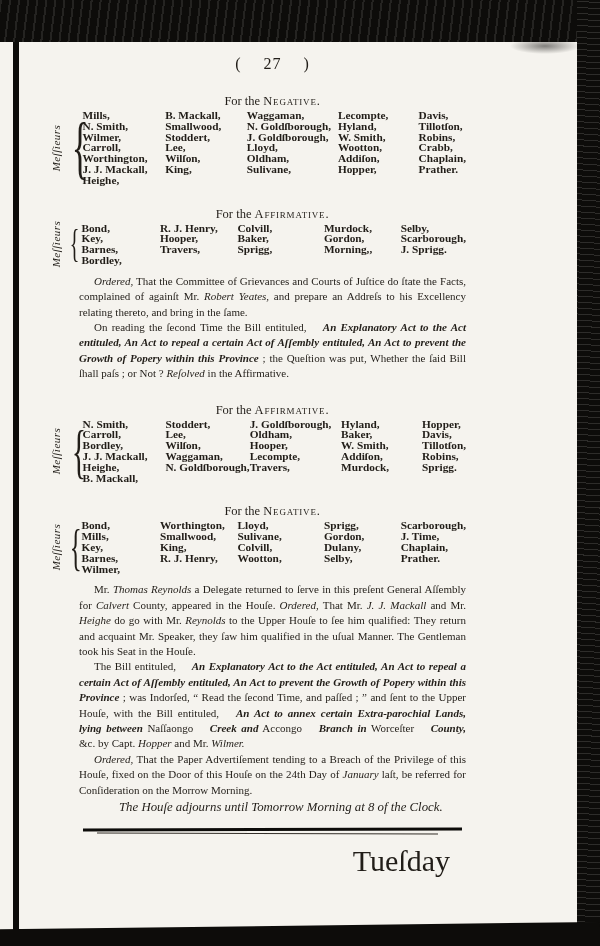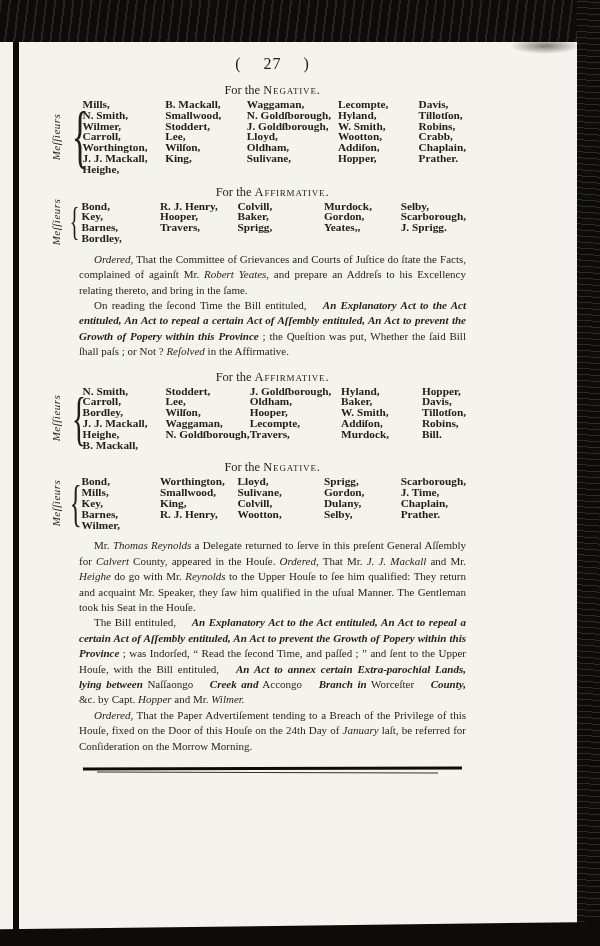--- a/index.html
+++ b/index.html
@@ -30,21 +30,21 @@
     position:absolute;left:19px;top:42px;width:469px;height:890px;
     padding:0 22px 0 60px;box-sizing:border-box;overflow:hidden;
   }
   .pageno{
     text-align:center;margin-top:13px;font-size:16px;word-spacing:15px;letter-spacing:1px;
   }
   .pageno .num{padding:0 2px;}
 
   
   .vote-table{margin-bottom:5px;}
-  .vt-heading{text-align:center;font-size:12.5px;line-height:14px;margin-top:10px;margin-bottom:2px;}
+  .vt-heading{text-align:center;font-size:12.5px;line-height:14px;margin-top:21px;margin-bottom:2px;}
   .vt-hword{font-variant:small-caps;letter-spacing:.8px;}
   .vt-body{position:relative;display:flex;align-items:flex-start;margin-left:-34px;}
   .vt-label{position:relative;width:24px;align-self:stretch;}
   .vt-label-text{
     position:absolute;left:50%;top:50%;
     transform:translate(-50%,-50%) rotate(-90deg);
     font-style:italic;font-size:11px;white-space:nowrap;letter-spacing:.5px;
   }
   .vt-brace{
     width:15px;align-self:center;line-height:.95;
@@ -165,21 +165,21 @@
           <div class="vt-name">Travers,</div>
         </div>
         <div class="vt-col c2">
           <div class="vt-name">Colvill,</div>
           <div class="vt-name">Baker,</div>
           <div class="vt-name">Sprigg,</div>
         </div>
         <div class="vt-col c3">
           <div class="vt-name">Murdock,</div>
           <div class="vt-name">Gordon,</div>
-          <div class="vt-name">Yeates,,</div>
+          <div class="vt-name">Morning,,</div>
         </div>
         <div class="vt-col c4">
           <div class="vt-name">Selby,</div>
           <div class="vt-name">Scarborough,</div>
           <div class="vt-name">J. Sprigg.</div>
         </div>
       </div>
     </div>
 
   <p class="par first-par"><span class="it">Ordered,</span><span> That the Committee of Grievances and Courts of Juſtice do ſtate the Facts, complained of againſt Mr. </span><span class="it">Robert Yeates,</span><span> and prepare an Addreſs to his Excellency relating thereto, and bring in the ſame.</span></p>
@@ -219,21 +219,21 @@
           <div class="vt-name">Baker,</div>
           <div class="vt-name">W. Smith,</div>
           <div class="vt-name">Addiſon,</div>
           <div class="vt-name">Murdock,</div>
         </div>
         <div class="vt-col c4">
           <div class="vt-name">Hopper,</div>
           <div class="vt-name">Davis,</div>
           <div class="vt-name">Tillotſon,</div>
           <div class="vt-name">Robins,</div>
-          <div class="vt-name">Bill.</div>
+          <div class="vt-name">Sprigg.</div>
         </div>
       </div>
     </div>
   <div class="vote-table">
       <div class="vt-heading"><span>For the </span><span class="vt-hword">Negative.</span></div>
       <div class="vt-body">
         <div class="vt-label">
           <span class="vt-label-text">Meſſieurs</span>
         </div>
         <div class="vt-brace" style="font-size: 50px;">{</div>
@@ -268,19 +268,21 @@
           <div class="vt-name">Chaplain,</div>
           <div class="vt-name">Prather.</div>
         </div>
       </div>
     </div>
 
   <p class="par first-par"><span>Mr. </span><span class="it">Thomas Reynolds</span><span> a Delegate returned to ſerve in this preſent General Aſſembly for </span><span class="it">Calvert</span><span> County, appeared in the Houſe. </span><span class="it">Ordered,</span><span> That Mr. </span><span class="it">J. J. Mackall</span><span> and Mr. </span><span class="it">Heighe</span><span> do go with Mr. </span><span class="it">Reynolds</span><span> to the Upper Houſe to ſee him qualified: They return and acquaint Mr. Speaker, they ſaw him qualified in the uſual Manner. The Gentleman took his Seat in the Houſe.</span></p>
   <p class="par"><span>The Bill entituled, </span><span class="it bd">An Explanatory Act to the Act entituled, An Act to repeal a certain Act of Aſſembly entituled, An Act to prevent the Growth of Popery within this Province</span><span> ; was Indorſed, “ Read the ſecond Time, and paſſed ; ” and ſent to the Upper Houſe, with the Bill entituled, </span><span class="it bd">An Act to annex certain Extra-parochial Lands, lying between</span><span> Naſſaongo </span><span class="it bd">Creek and</span><span> Accongo </span><span class="it bd">Branch in</span><span> Worceſter </span><span class="it bd">County,</span><span> &amp;c. by Capt. </span><span class="it">Hopper</span><span> and Mr. </span><span class="it">Wilmer.</span></p>
   <p class="par"><span class="it">Ordered,</span><span> That the Paper Advertiſement tending to a Breach of the Privilege of this Houſe, fixed on the Door of this Houſe on the 24th Day of </span><span class="it">January</span><span> laſt, be referred for Conſideration on the Morrow Morning.</span></p>
 
+  <p class="adjourn">The Houſe adjourns until Tomorrow Morning at 8 of the Clock.</p>
 
   <div class="rule">
     <div class="rule-a"></div>
     <div class="rule-b"></div>
   </div>
 
+  <div class="catchword">Tueſday</div>
 </div>
 
 </body></html>

